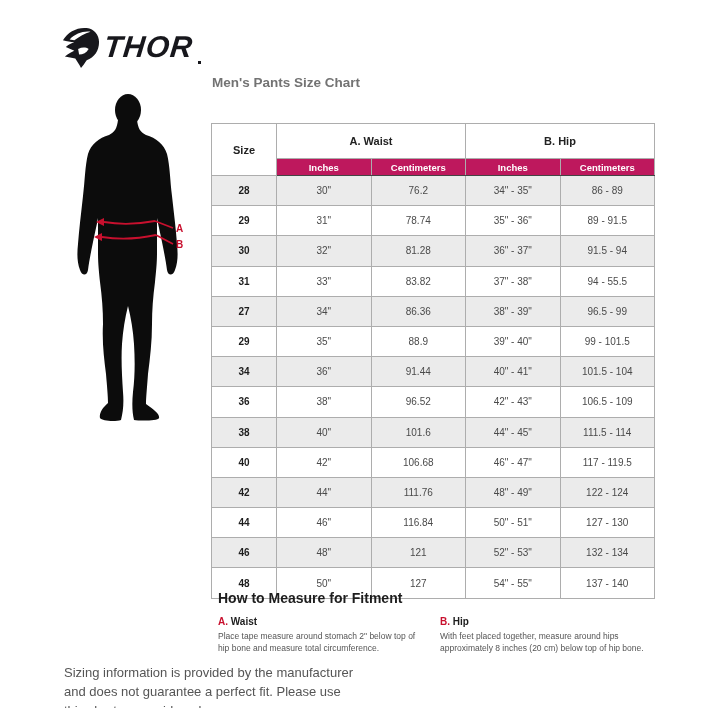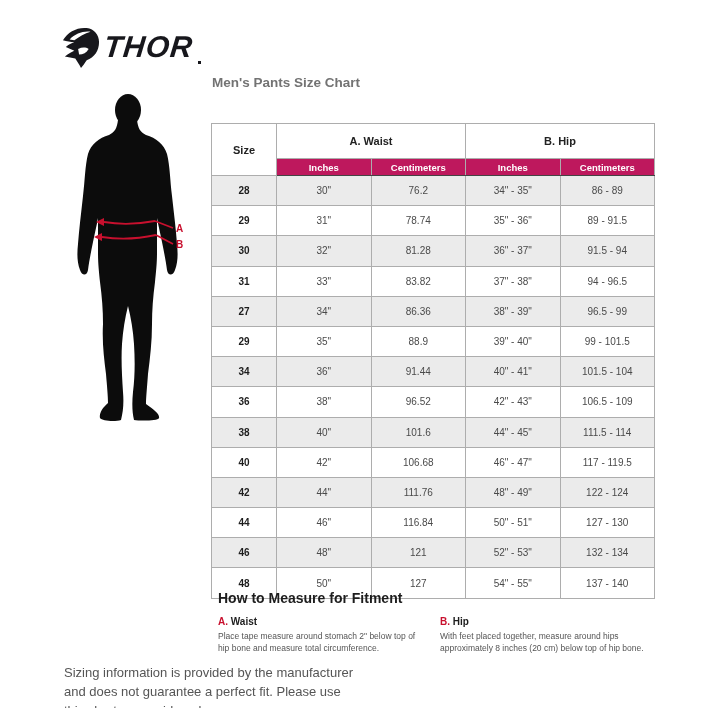--- a/index.html
+++ b/index.html
@@ -167,21 +167,21 @@
       <td>32"</td>
       <td>81.28</td>
       <td>36" - 37"</td>
       <td>91.5 - 94</td>
     </tr>
         <tr>
       <td class="c-size">31</td>
       <td>33"</td>
       <td>83.82</td>
       <td>37" - 38"</td>
-      <td>94 - 96.5</td>
+      <td>94 - 55.5</td>
     </tr>
         <tr class="alt">
       <td class="c-size">27</td>
       <td>34"</td>
       <td>86.36</td>
       <td>38" - 39"</td>
       <td>96.5 - 99</td>
     </tr>
         <tr>
       <td class="c-size">29</td>

